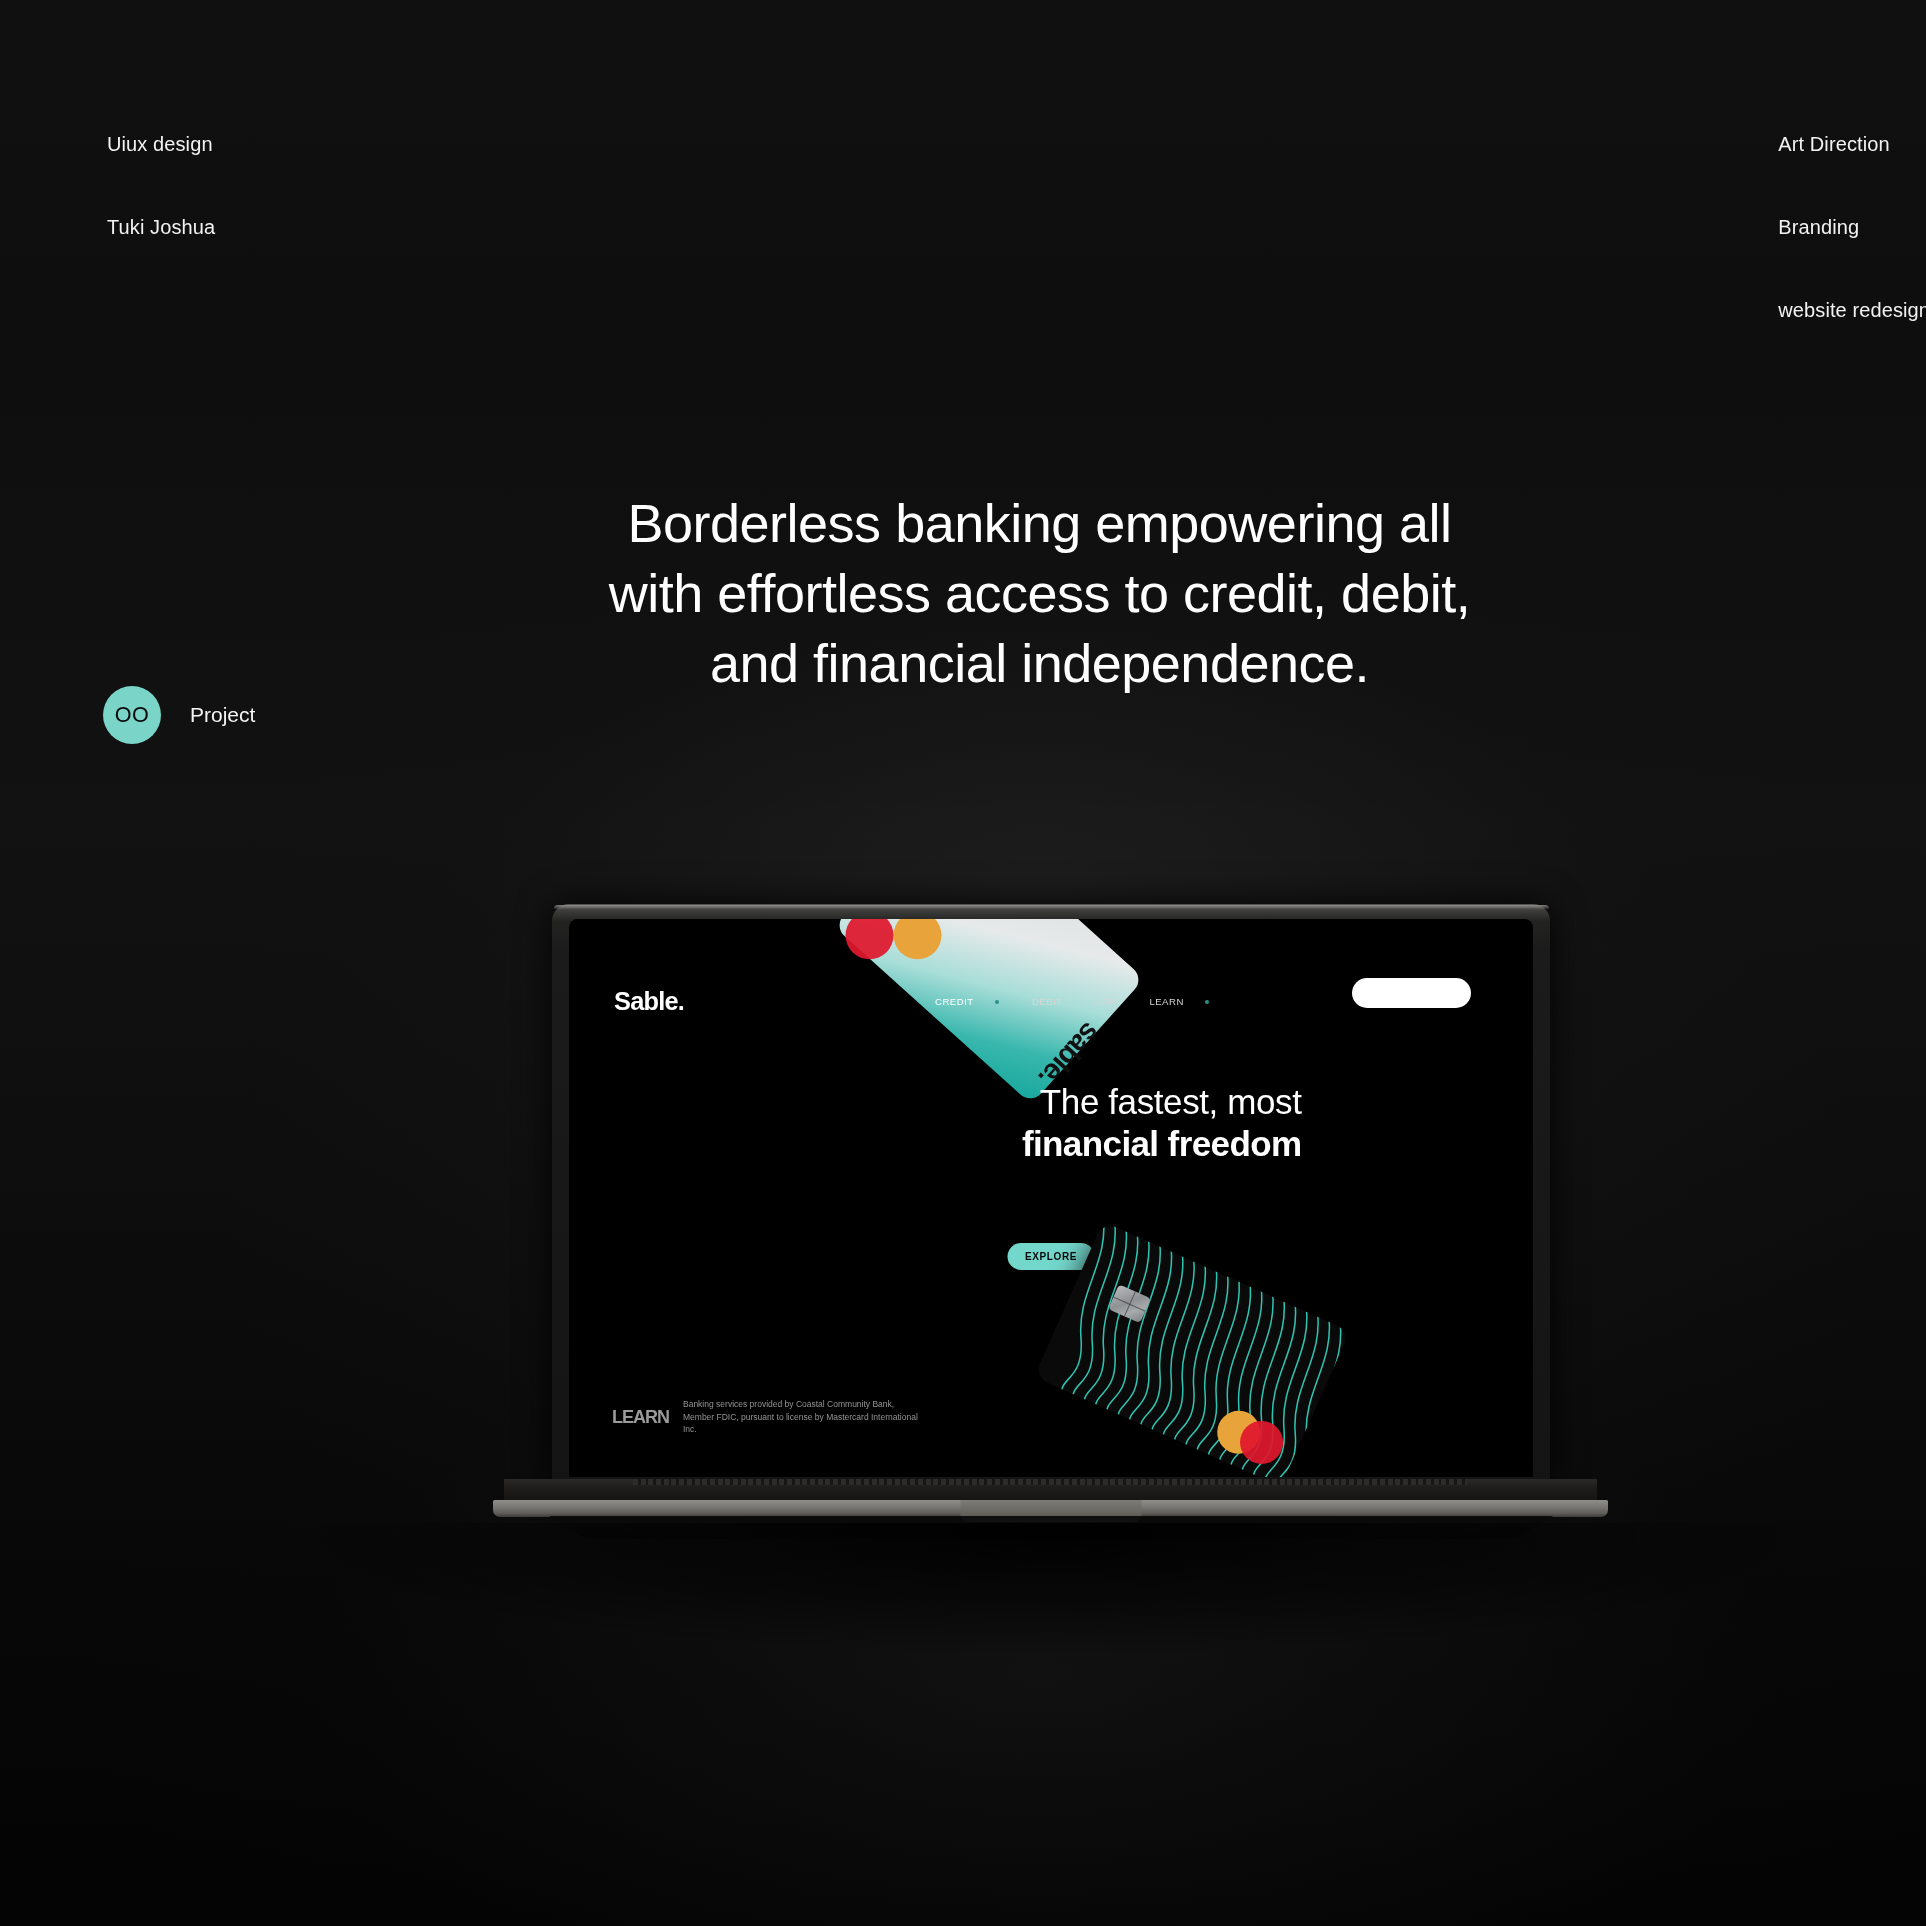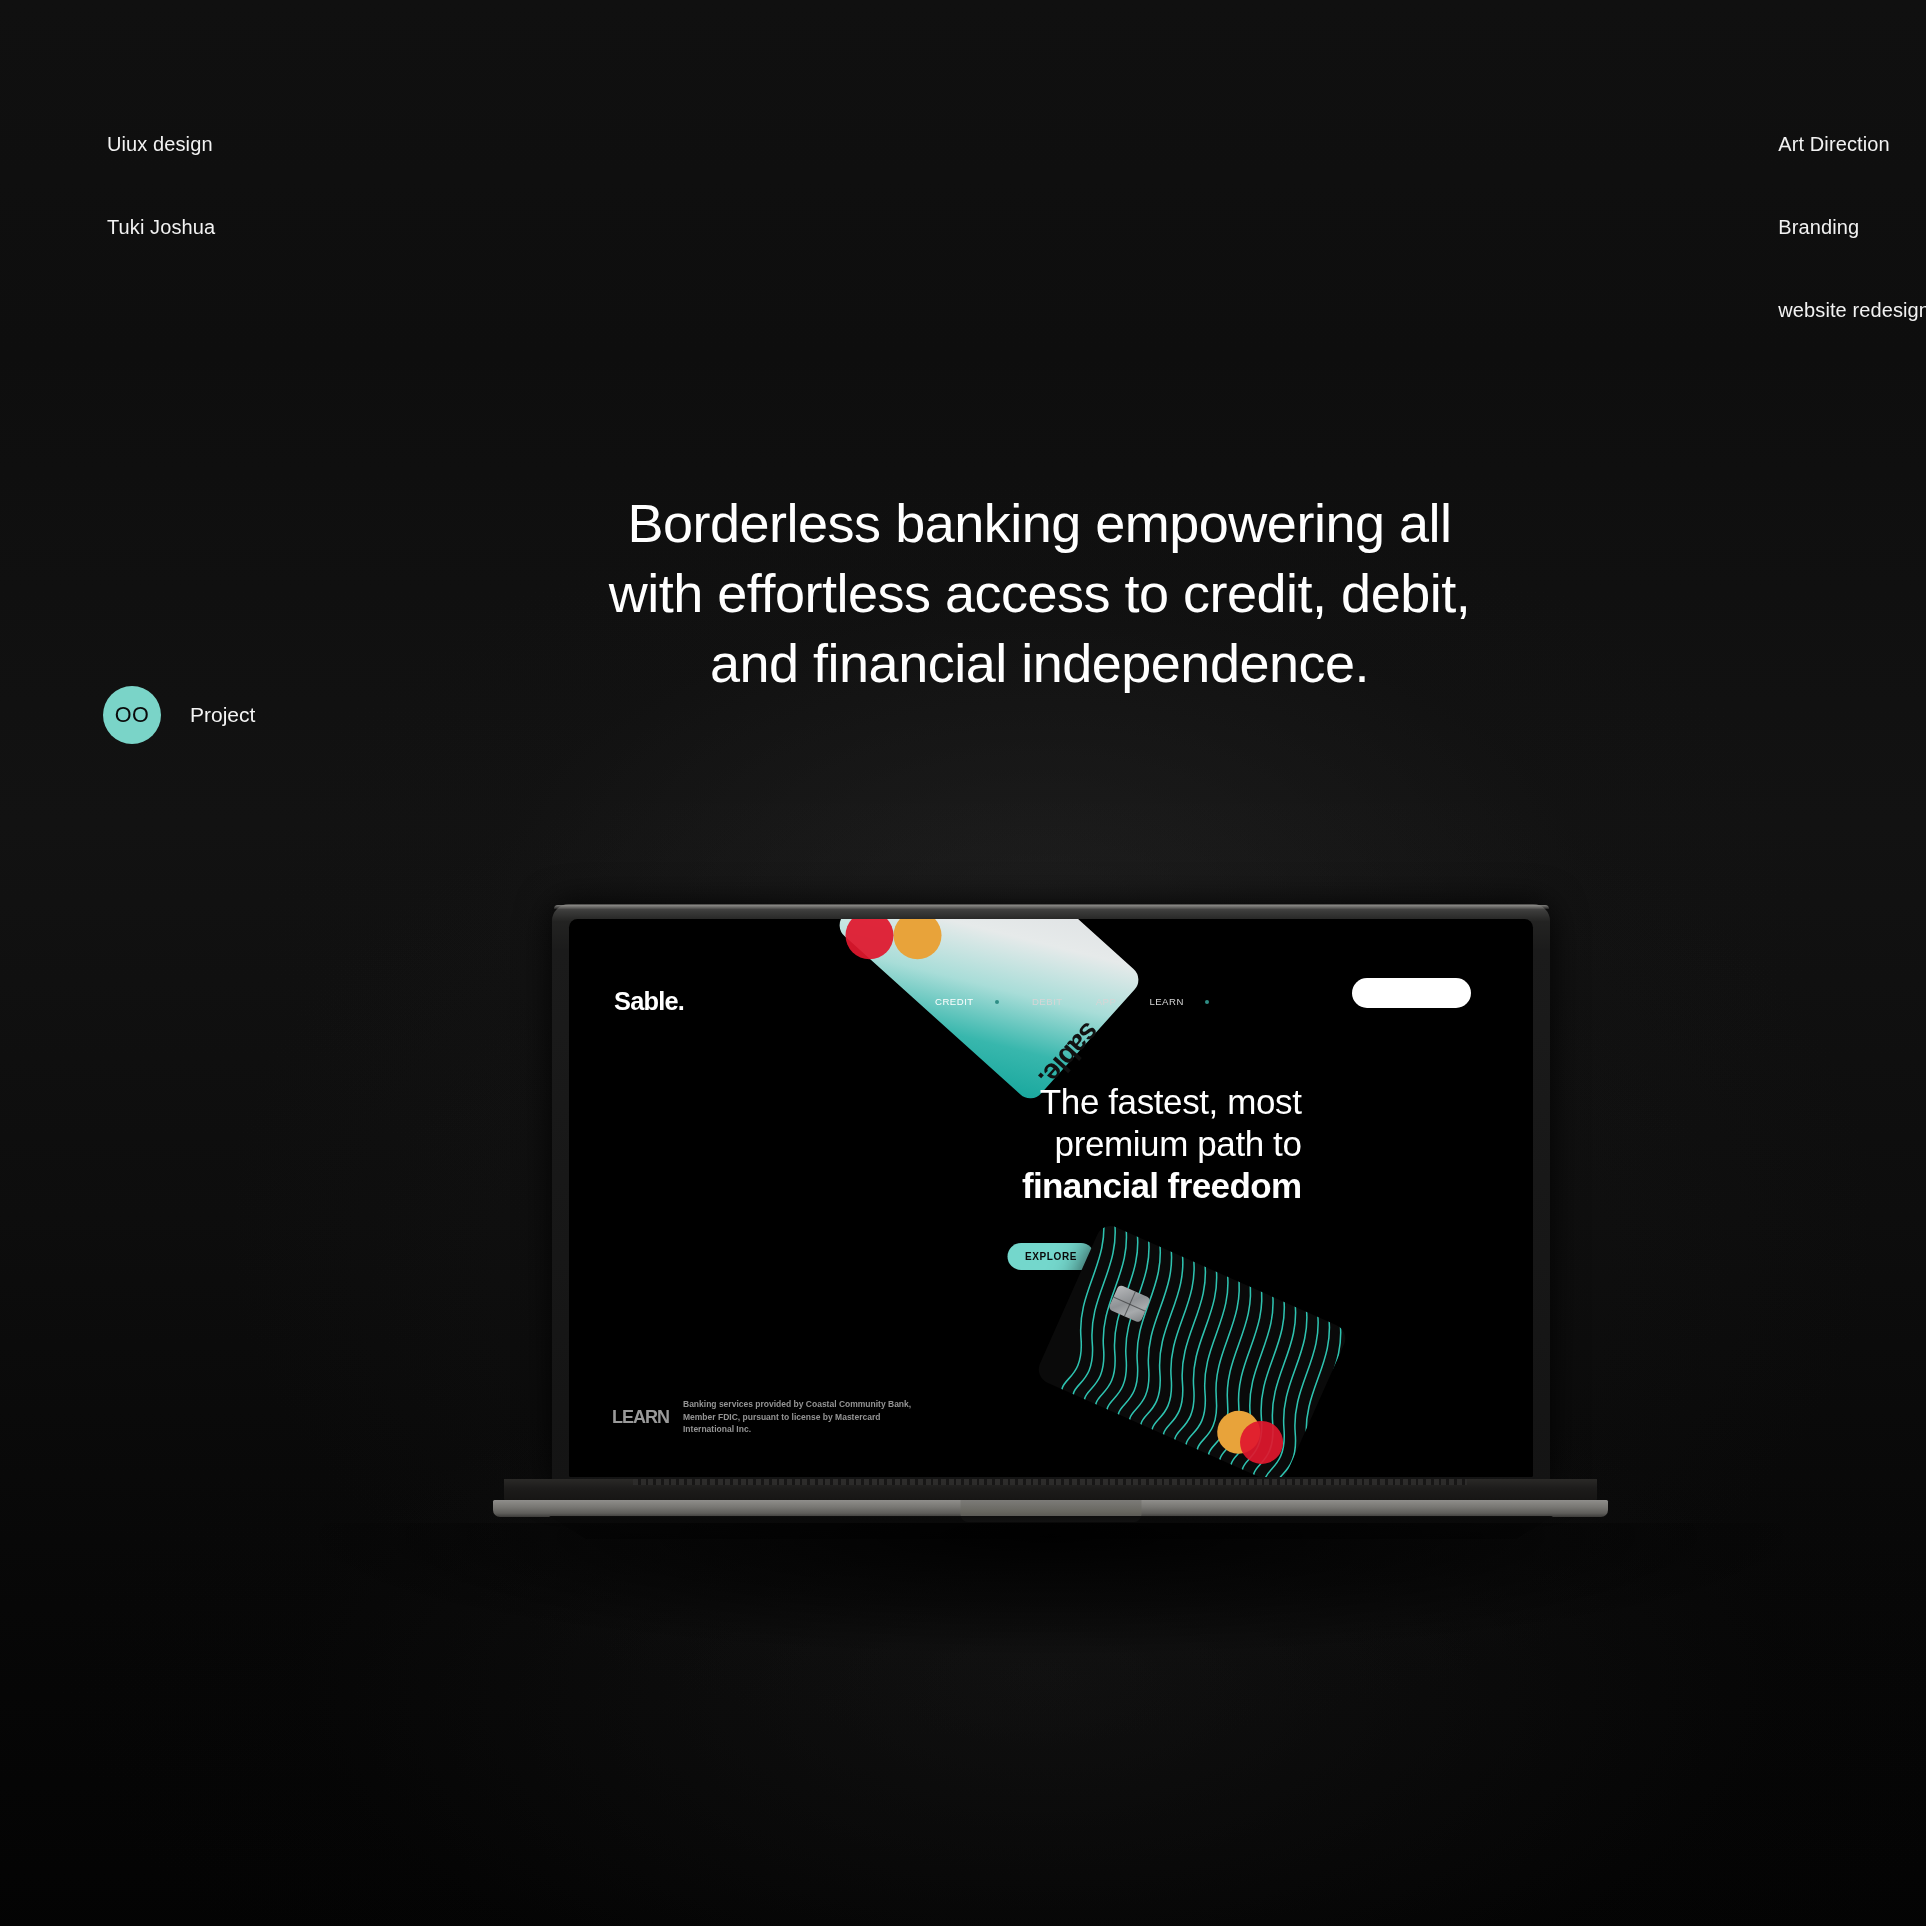--- a/index.html
+++ b/index.html
@@ -223,21 +223,21 @@
     font-size:18px;
     font-weight:700;
     letter-spacing:-1px;
     line-height:1;
   }
   .fdic-text {
     color:#949494;
     font-size:8.5px;
     line-height:1.45;
     max-width:239px;
-    font-weight:700;
+    font-weight:400;
   }
 
   
   .card-light {
     position:absolute;
     left:287px; top:-51px;
     width:266px; height:169px;
     border-radius:14.6px;
     background:
       linear-gradient(152deg, #d4d7da 0%, #dfe2e4 26%, #e6eaea 42%, #a8ddd8 62%, #38b7ad 82%, #17a79d 100%);
@@ -409,21 +409,20 @@
                 <span>LEARN</span>
                 <span class="link-dot"></span>
               </span>
             </div>
           </div>
 
           <div class="site-cta-pill"></div>
 
           <div class="site-hero">
             <div>The fastest, most</div>
-            <div>premium path to</div>
             <div class="bold">financial freedom</div>
           </div>
 
           <div class="explore-btn">EXPLORE</div>
 
           <div class="card-dark">
             <svg viewBox="0 0 700 442" preserveAspectRatio="none">
               <g fill="none" stroke="#2ec3b0" stroke-width="4">
                 <path d="M-10 -20 C 60 90, 10 190, 70 300 S 40 420, 100 470"></path>
                 <path d="M22 -20 C 92 90, 42 190, 102 300 S 72 420, 132 470"></path>

